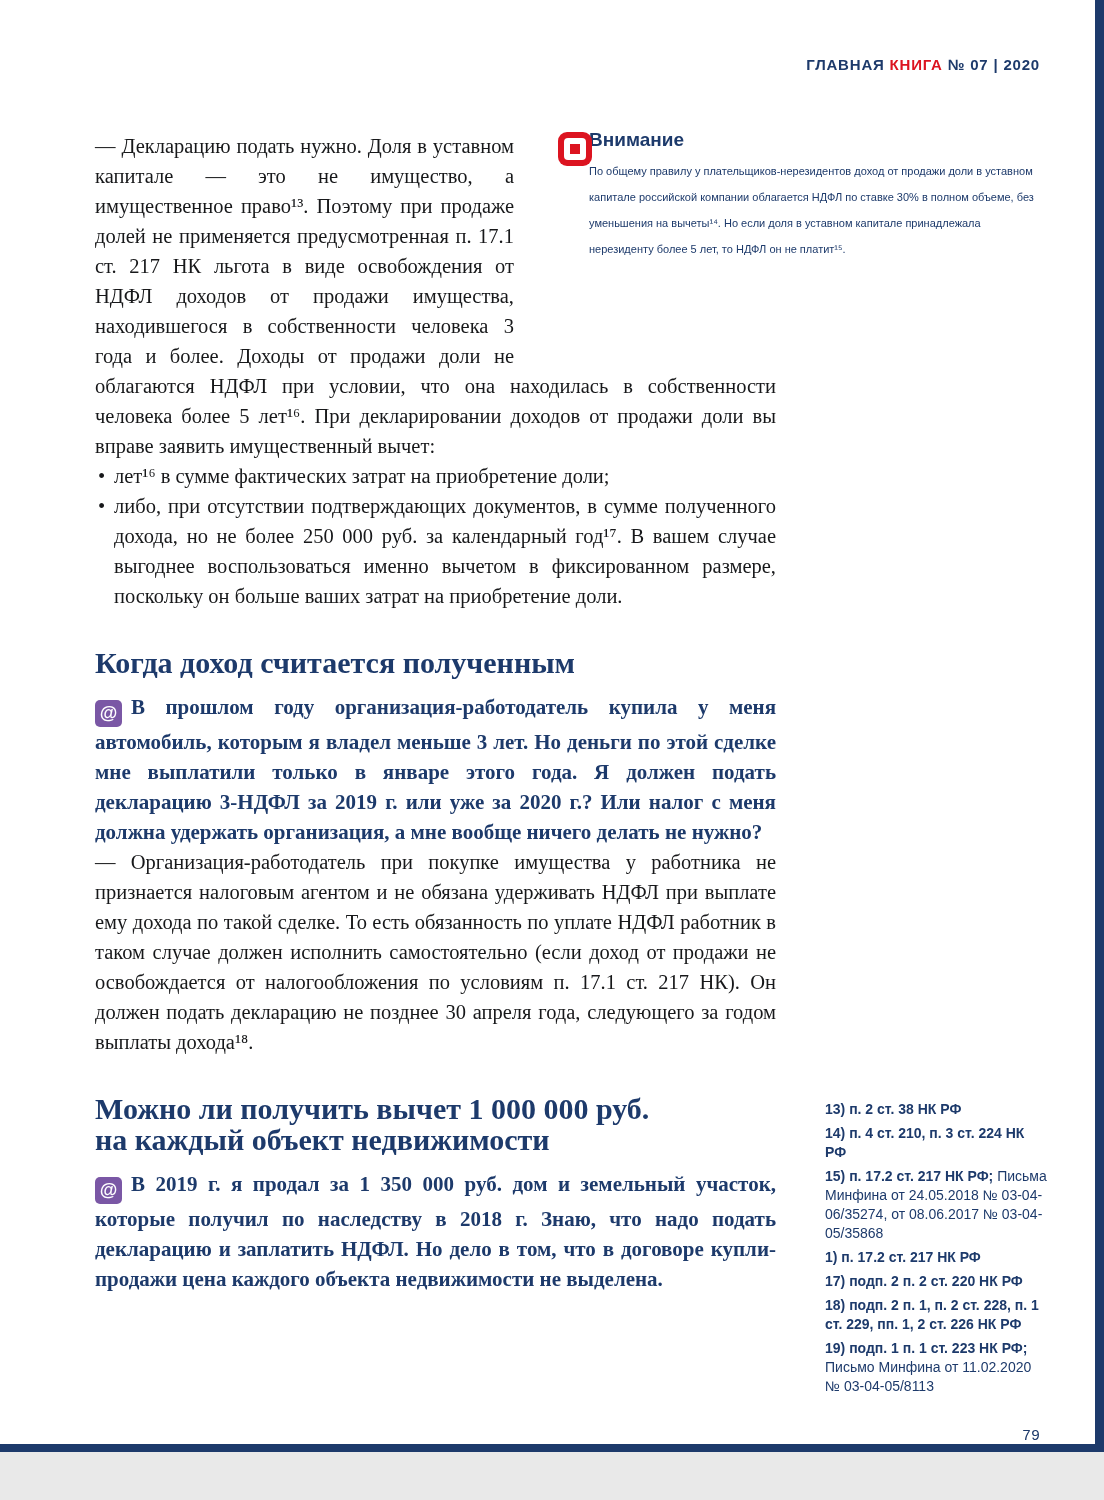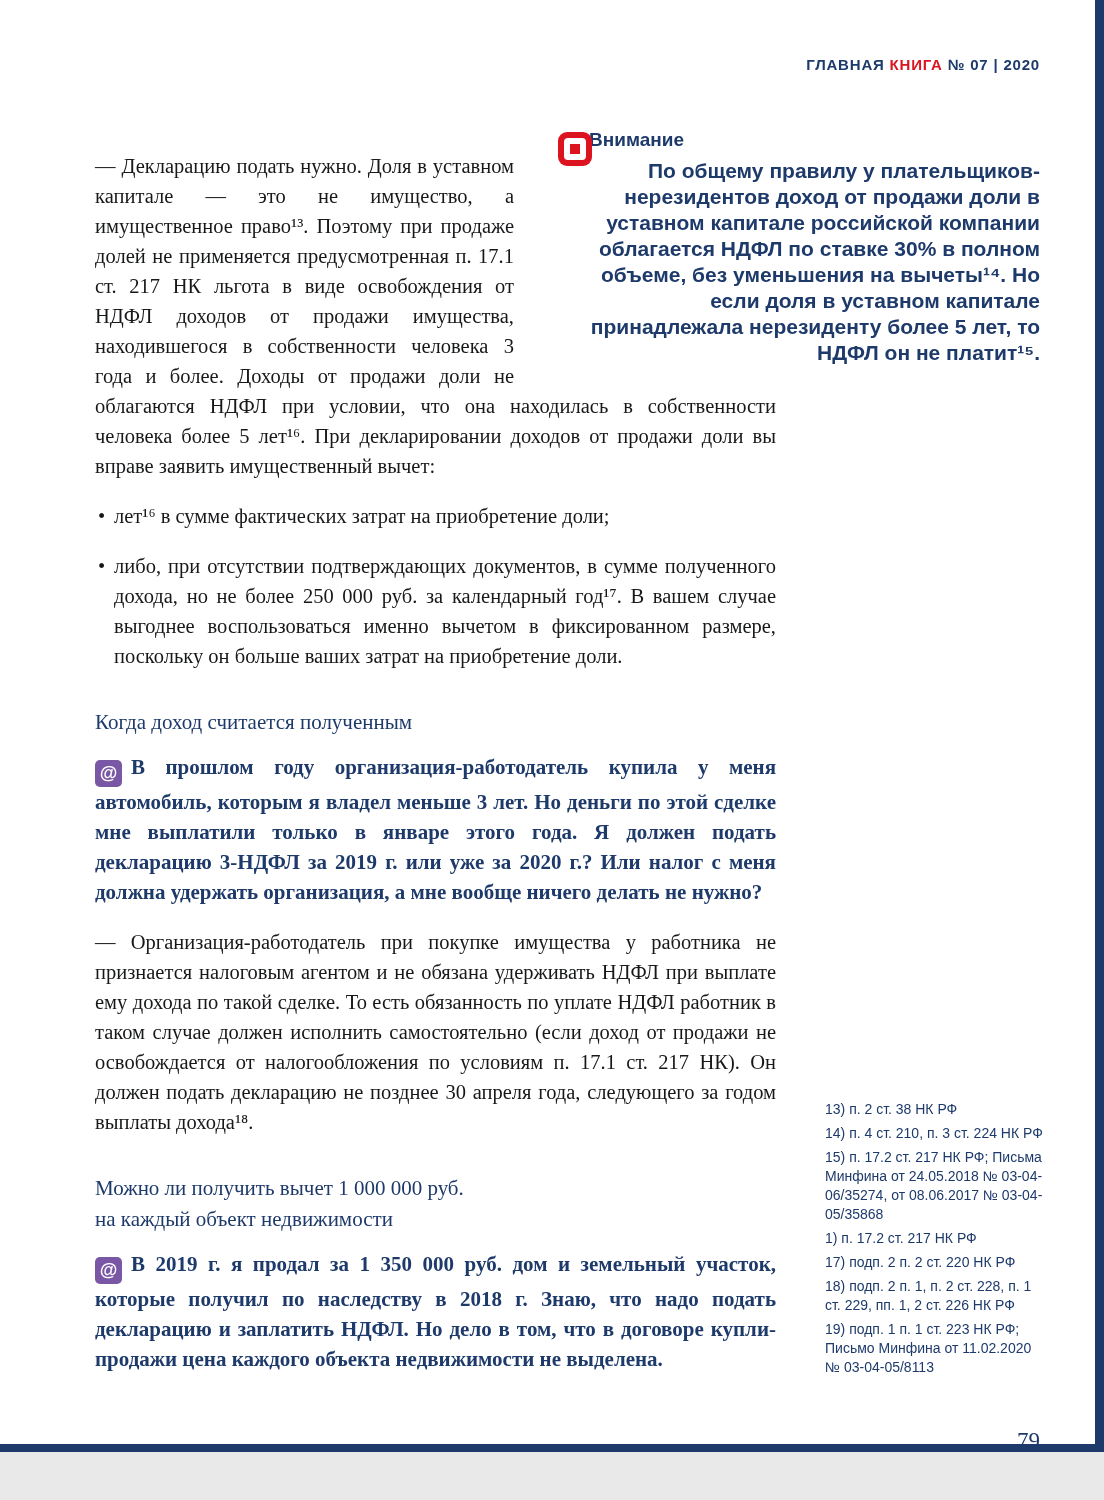--- a/index.html
+++ b/index.html
@@ -20,31 +20,31 @@
     position:absolute; top:56px; right:64px;
     font-family:"Liberation Sans","DejaVu Sans",sans-serif;
     font-weight:bold; font-size:15px; letter-spacing:.8px;
     color:var(--navy,#1d3a6b); white-space:nowrap;
   }
   .masthead .accent { color:var(--red,#dc1420); }
 
   .main { position:absolute; left:95px; top:131px; width:681px; }
 
   .para, .answer, .bullet {
-    font-size:20.5px; line-height:30px; text-align:justify;margin-top:20px;
+    font-size:20.5px; line-height:30px; text-align:justify;
   }
   .callout-spacer { float:right; width:262px; height:240px; }
 
   .bullet { position:relative; padding-left:19px; }
   .bullet::before { content:"\2022"; position:absolute; left:3px; top:0; }
 
   .section-heading {
     margin-top:36px; margin-bottom:14px;
     color:var(--navy,#1d3a6b);
-    font-size:21px; line-height:31px; font-weight:normal;
+    font-size:30px; line-height:31px; font-weight:bold;
   }
 
   .question {
     font-weight:bold; color:var(--navy,#1d3a6b);
     font-size:21px; line-height:30px; text-align:justify;
   }
   .at-icon {
     display:inline-block; width:27px; height:27px; border-radius:5px;
     background:var(--purple,#7a57a5); color:#ffffff;
     font-family:"Liberation Sans","DejaVu Sans",sans-serif;
@@ -52,33 +52,33 @@
     margin-right:9px; vertical-align:-5px;
   }
   .answer.indent { text-indent:29px; }
 
   .callout { position:absolute; left:558px; top:129px; width:482px; }
   .att-icon { position:absolute; left:0; top:3px; width:34px; height:34px; border-radius:9px; background:var(--red,#dc1420); }
   .att-icon::before { content:""; position:absolute; left:6px; top:6px; right:6px; bottom:6px; background:#ffffff; border-radius:4px; }
   .att-icon::after  { content:""; position:absolute; left:12px; top:12px; width:10px; height:10px; background:var(--red,#dc1420); }
   .callout-content { margin-left:31px; font-family:"Liberation Sans","DejaVu Sans",sans-serif; color:var(--navy,#1d3a6b); }
   .callout-title { font-size:19px; font-weight:bold; margin-bottom:7px; }
-  .callout-body  { font-size:21px; font-weight:bold; line-height:26px; text-align:right; }
+  .callout-body  { font-size:11px; font-weight:normal; line-height:26px; text-align:left; }
 
   .footnotes {
     position:absolute; left:825px; top:1100px; width:222px;
     font-family:"Liberation Sans","DejaVu Sans",sans-serif;
     color:var(--navy,#1d3a6b); font-size:14px; line-height:19px;
   }
   .footnote { margin-bottom:5px; }
-  .fn-num, .fn-law { font-weight:normal;margin-top:20px; }
+  .fn-num, .fn-law { font-weight:bold;margin-top:20px; }
 
   .page-number {
     position:absolute; right:64px; top:1428px;
-    font-size:23px; color:var(--navy,#1d3a6b);
+    font-size:15px; color:var(--navy,#1d3a6b);font-family:Liberation Mono, monospace;
   }
 </style>
 </head>
 <body>
 
 <div class="page">
 
   <div class="edge-right"></div>
   <div class="edge-bottom"></div>
 

